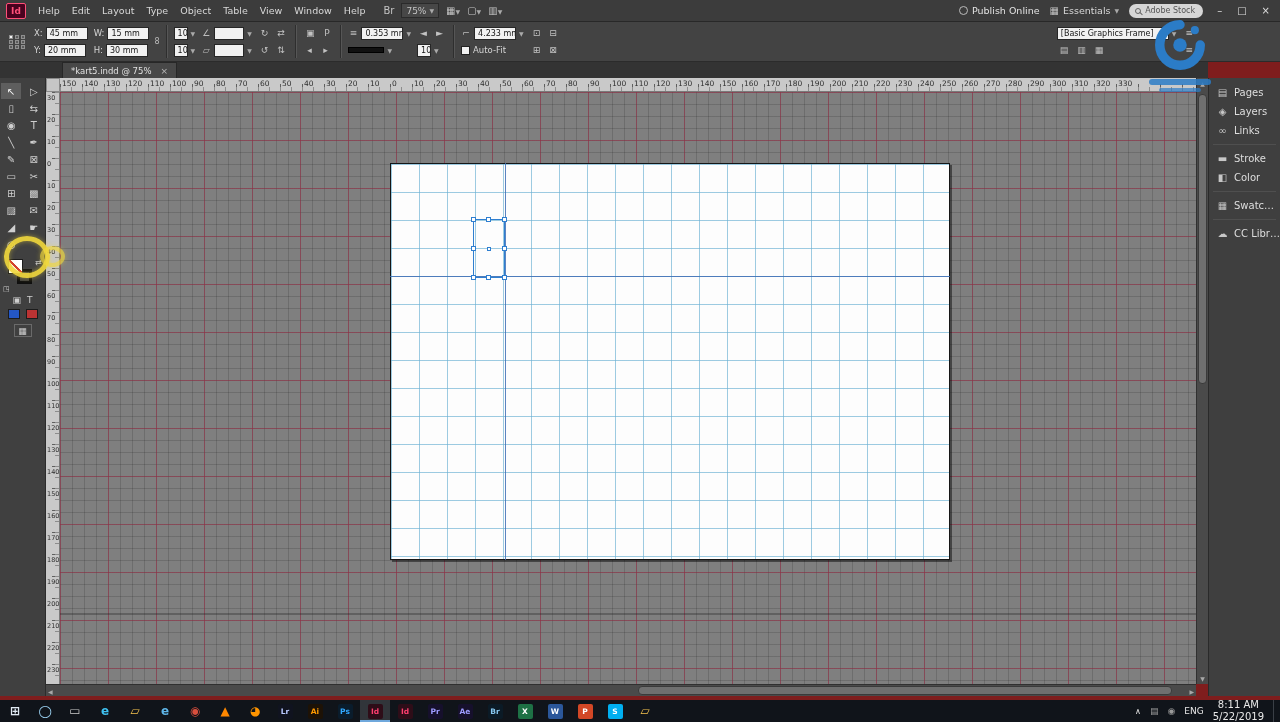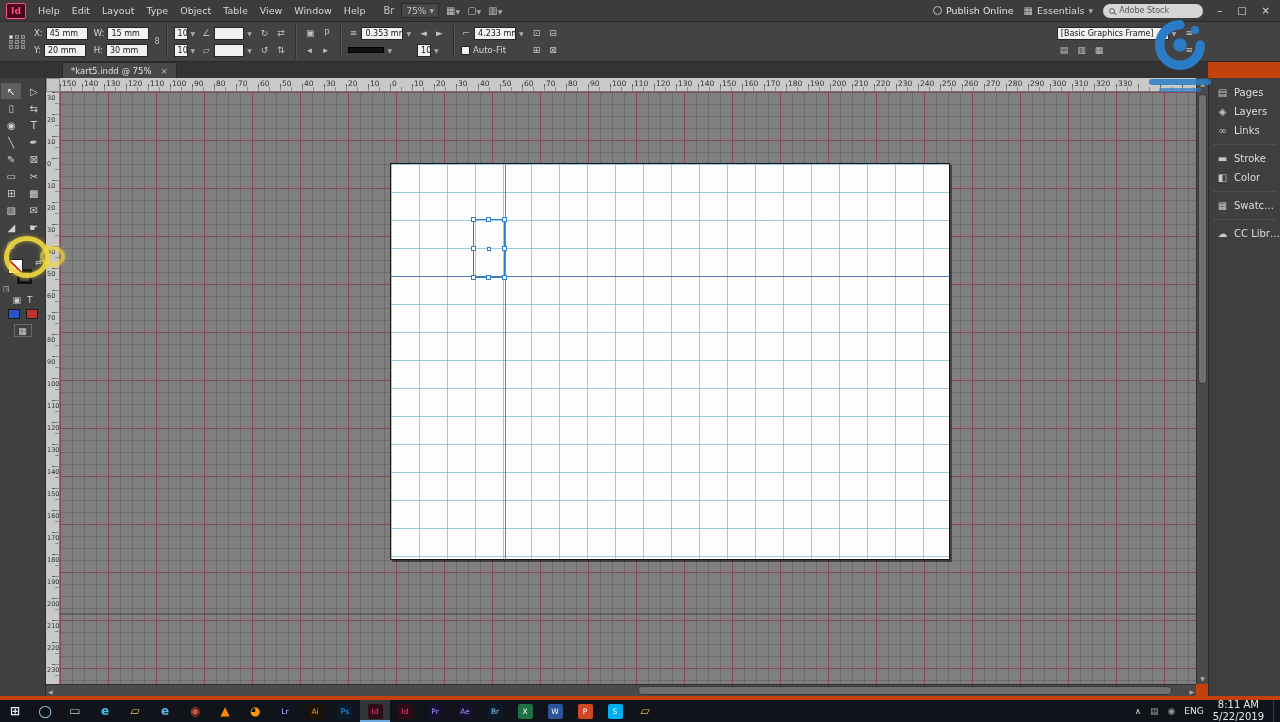--- a/index.html
+++ b/index.html
@@ -1,31 +1,31 @@
 <!DOCTYPE html>
 <html><head>
 <meta charset="utf-8">
 <style>
   *{margin:0;padding:0;box-sizing:border-box;font-family:"DejaVu Sans",sans-serif}
   html,body{background:#222}
-  .screen{position:relative;width:1280px;height:722px;background:#c2410c;overflow:hidden}
+  .screen{position:relative;width:1280px;height:722px;background:#7f1d1d;overflow:hidden}
 
   
   .menubar{position:absolute;left:0;top:0;right:0;height:22px;background:#3c3c3c;border-bottom:1px solid #282828;display:flex;align-items:center;color:#d8d8d8;font-size:9.5px;z-index:20}
   .appicon{width:20px;height:16px;background:#49021f;color:#ff4f78;font-weight:bold;font-size:9px;display:flex;align-items:center;justify-content:center;border:1px solid #ff4f78;margin:0 6px;border-radius:2px}
   .menu-item{padding:0 6px;height:22px;display:flex;align-items:center;cursor:default}
   .menu-center{display:flex;align-items:center;gap:7px;margin-left:12px;color:#c4c4c4}
   .mc-ic{font-size:10px;color:#c4c4c4}
   .zoom-box{display:flex;align-items:center;gap:3px;border:1px solid #2a2a2a;background:#474747;padding:0 4px;height:15px;font-size:9px}
   .da{color:#aaa;font-size:6px}
   .menu-right{margin-left:auto;display:flex;align-items:center;gap:10px;padding-right:6px}
   .publish{display:flex;gap:4px;align-items:center;font-size:9.5px;color:#e2e2e2}
   .globe{width:9px;height:9px;border:1px solid #bbb;border-radius:50%}
   .workspace{display:flex;align-items:center;gap:4px;font-size:9.5px}
-  .search{width:100px;height:14px;background:#d6d6d6;border-radius:7px;color:#555;font-size:8px;display:flex;align-items:center;gap:4px;padding:0 6px}
+  .search{width:74px;height:14px;background:#d6d6d6;border-radius:7px;color:#555;font-size:8px;display:flex;align-items:center;gap:4px;padding:0 6px}
   .mag{width:6px;height:6px;border:1px solid #666;border-radius:50%;position:relative;flex:none}
   .mag::after{content:'';position:absolute;width:4px;height:1px;background:#666;transform:rotate(45deg);right:-3px;bottom:-1px}
   .winctl{display:flex;gap:15px;color:#ddd;font-size:10px;margin:0 4px}
 
   
   .controlbar{position:absolute;left:0;top:22px;right:0;height:40px;background:#434343;border-bottom:1px solid #2b2b2b;display:flex;align-items:center;color:#d0d0d0;font-size:8.5px;z-index:19;padding-left:4px}
   .refpoint{display:grid;grid-template-columns:repeat(3,5px);grid-gap:1px;margin:0 5px}
   .refdot{width:4px;height:4px;border:1px solid #8f8f8f;background:#5a5a5a}
   .refdot.sel{background:#f3f3f3}
   .group{display:flex;flex-direction:column;justify-content:center;gap:3px;padding:0 3px}
@@ -106,21 +106,21 @@
   .rightpanel{position:absolute;left:1208px;top:78px;width:72px;height:618px;background:#3f3f3f;border-left:1px solid #2a2a2a;padding-top:5px;z-index:15}
   .rp-item{display:flex;align-items:center;gap:5px;height:19px;padding-left:7px;color:#dedede;font-size:10px;white-space:nowrap;overflow:hidden;text-overflow:ellipsis;cursor:default}
   .rp-icon{width:13px;text-align:center;color:#c7c7c7;font-size:10px;flex:none}
   .rp-label{overflow:hidden;text-overflow:ellipsis}
   .rp-sep{height:1px;background:#2d2d2d;border-bottom:1px solid #4f4f4f;margin:4px 4px}
 
   
   .taskbar{position:absolute;left:0;top:700px;width:100%;height:22px;background:#10141a;display:flex;align-items:center;z-index:30}
   .tb-icon{width:30px;height:22px;display:flex;align-items:center;justify-content:center;font-size:12px;cursor:default}
   .tb-icon.active{background:rgba(255,255,255,0.14);box-shadow:inset 0 -2px 0 #6fa8dc}
-  .tile{width:15px;height:15px;border-radius:2px;display:flex;align-items:center;justify-content:center;font-size:7.5px;font-weight:normal}
+  .tile{width:15px;height:15px;border-radius:2px;display:flex;align-items:center;justify-content:center;font-size:7.5px;font-weight:bold}
   .tray{margin-left:auto;display:flex;align-items:center;gap:9px;color:#e8e8e8;font-size:9px;padding-right:2px}
   .tray-time{text-align:center;font-size:10px;line-height:1.25}
   .show-desktop{width:5px;height:22px;border-left:1px solid #3a3f46}
 
   
   .watermark{position:absolute;left:2px;top:671px;font-size:27px;font-weight:600;color:#f5f5f5;z-index:40;letter-spacing:.5px;
     text-shadow:0 0 3px #000,1px 1px 2px #000,-1px -1px 2px #000}
   .aparat{position:absolute;right:52px;top:18px;z-index:50;width:96px;text-align:center}
   .ap-bars{display:flex;flex-direction:column;align-items:center;gap:3px;margin-top:3px}
   .ap-bar1{width:62px;height:6px;background:#2b7cc7;border-radius:3px;opacity:.85}

